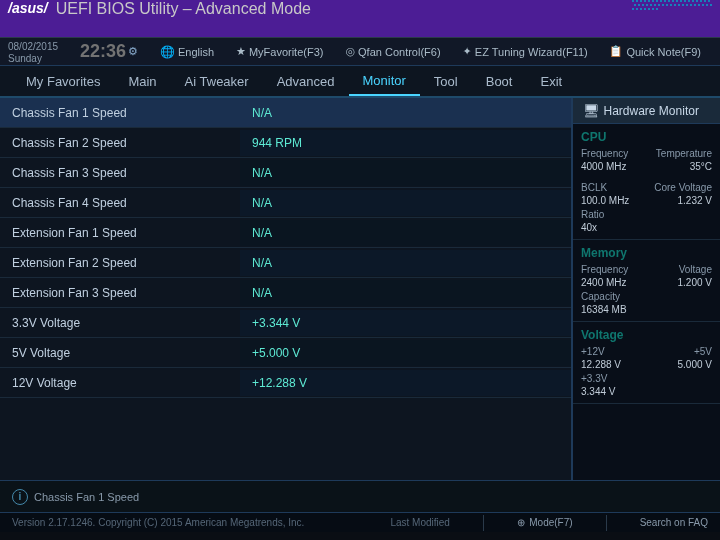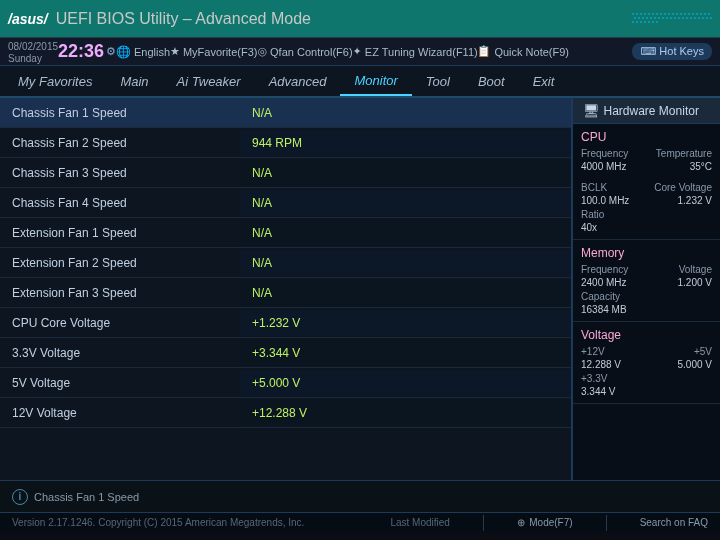--- a/index.html
+++ b/index.html
@@ -8,45 +8,45 @@
       height: 540px;
       background: #0a0e14;
       font-family: 'Arial', sans-serif;
       color: #c8c8c8;
       overflow: hidden;
       position: relative;
     }
 
     
     #top-bar {
-      background: #0f766e;
+      background: #4c1d95;
       border-bottom: 1px solid #2a3a4a;
       height: 38px;
       display: flex;
-      align-items: center;
+      align-items: flex-start;
       padding: 0 8px;
       gap: 0;
     }
     #asus-logo {
       color: #ffffff;
       font-weight: bold;
       font-size: 14px;
       margin-right: 8px;
       font-style: italic;
     }
 
     
     #toolbar {
       background: #111827;
       border-bottom: 1px solid #1e3a5a;
       height: 28px;
       display: flex;
       align-items: center;
       padding: 0 8px;
-      gap: 0;
+      gap: 22px;
       font-size: 11px;
       color: #aabbc8;
     }
     .toolbar-item {
       display: flex;
       align-items: center;
       gap: 3px;
       cursor: pointer;
       white-space: nowrap;
     }
@@ -64,23 +64,22 @@
       cursor: pointer;
     }
 
     
     #nav-menu {
       background: #0d1520;
       border-bottom: 2px solid #1e4a6a;
       height: 32px;
       display: flex;
       align-items: center;
-      padding: 0 4px;
+      padding: 0 12px;
       gap: 0;
-      font-style: italic;
     }
     .nav-item {
       color: #aabbcc;
       font-size: 13px;
       padding: 0 14px;
       height: 100%;
       display: flex;
       align-items: center;
       cursor: pointer;
       position: relative;
@@ -117,21 +116,21 @@
     .table-row .label-col {
       width: 240px;
       padding: 6px 12px;
       font-size: 12px;
       color: #c0d0e0;
     }
     .table-row .value-col {
       flex: 1;
       padding: 6px 12px;
       font-size: 12px;
-      color: #bef264;
+      color: #5eead4;
       background: #0a1520;
     }
     .table-row:first-child .value-col {
       background: #1a3050;
     }
     .table-row:nth-child(even) .value-col {
       background: #0c1828;
     }
 
     
@@ -151,23 +150,23 @@
       gap: 4px;
       font-size: 12px;
       color: #c8d8e8;
       border-bottom: 1px solid #1e3a5a;
     }
     .hw-section {
       padding: 6px 8px 4px;
       border-bottom: 1px solid #1a2a3a;
     }
     .hw-section-title {
-      color: #f9a8d4;
+      color: #0f766e;
       font-size: 12px;
-      font-weight: normal;
+      font-weight: bold;
       margin-bottom: 4px;
     }
     .hw-row {
       display: flex;
       justify-content: space-between;
       margin-bottom: 2px;
     }
     .hw-label {
       color: #8899aa;
       font-size: 10px;
@@ -293,21 +292,21 @@
       <rect x="16" y="8" width="2" height="2"></rect>
       <rect x="20" y="8" width="2" height="2"></rect>
       <rect x="24" y="8" width="2" height="2"></rect>
     </g>
   </svg>
 </div>
 
 <div id="toolbar">
   <div><span style="font-size:10px;color:#8899aa;">08/02/2015</span><br><span style="font-size:10px;color:#8899aa;">Sunday</span></div>
   <div style="display:flex;align-items:center;gap:2px;">
-    <span style="font-size:18px;font-weight:bold;color:#f0abfc;">22:36</span>
+    <span style="font-size:18px;font-weight:bold;color:#737373;">22:36</span>
     <span class="gear-icon">⚙</span>
   </div>
   <div class="toolbar-item">
     <span style="font-size:12px;">🌐</span>
     <span>English</span>
   </div>
   <div class="toolbar-item">
     <span>★</span>
     <span>MyFavorite(F3)</span>
   </div>
@@ -365,24 +364,20 @@
     </div>
     <div class="table-row">
       <div class="label-col">Extension Fan 2 Speed</div>
       <div class="value-col">N/A</div>
     </div>
     <div class="table-row">
       <div class="label-col">Extension Fan 3 Speed</div>
       <div class="value-col">N/A</div>
     </div>
     <div class="table-row">
-      <div class="label-col">CPU Core Voltage</div>
-      <div class="value-col">+1.232 V</div>
-    </div>
-    <div class="table-row">
       <div class="label-col">3.3V Voltage</div>
       <div class="value-col">+3.344 V</div>
     </div>
     <div class="table-row">
       <div class="label-col">5V Voltage</div>
       <div class="value-col">+5.000 V</div>
     </div>
     <div class="table-row">
       <div class="label-col">12V Voltage</div>
       <div class="value-col">+12.288 V</div>

